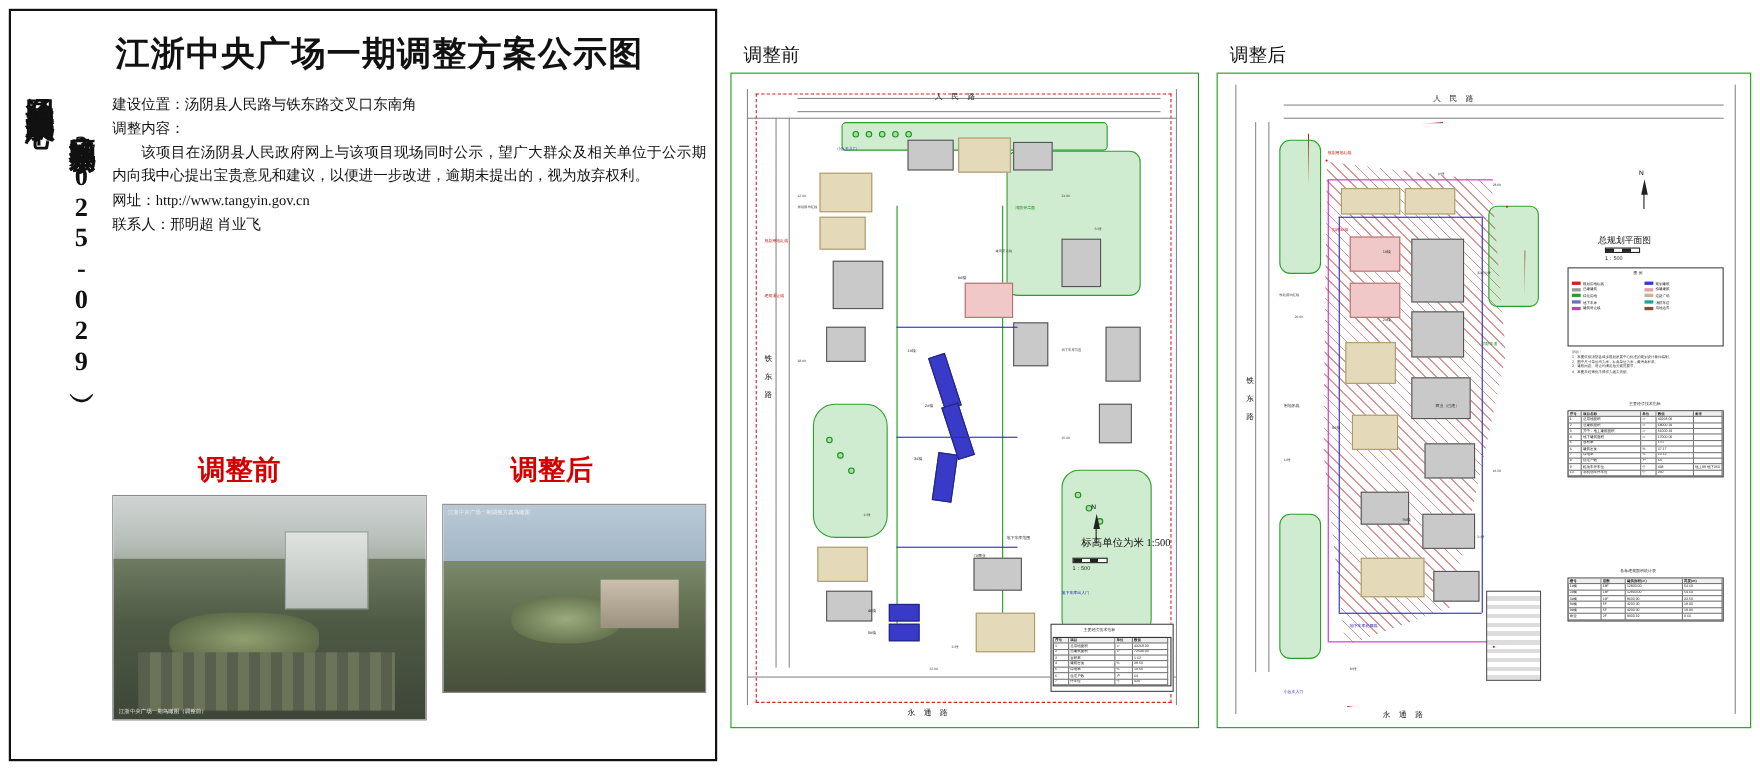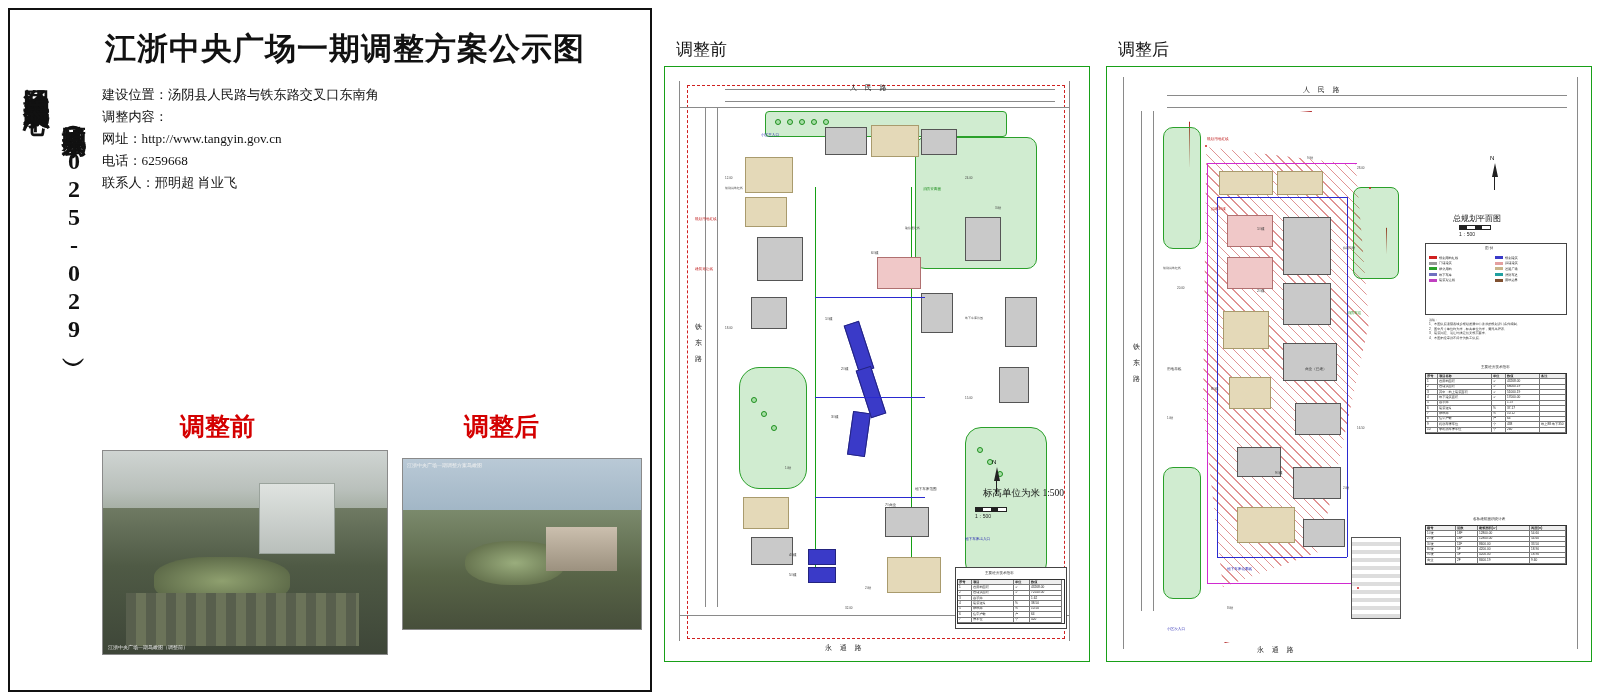--- a/index.html
+++ b/index.html
@@ -359,22 +359,22 @@
     <div class="doc-title">江浙中央广场一期调整方案公示图</div>
 
     <div class="vertical-title">汤阴县城乡规划发展中心</div>
     <div class="vertical-title-2">城区规划公示（2025-029）</div>
 
     <div class="body-text">
       <p>
         <span>建设位置：</span><span>汤阴县人民路与铁东路交叉口东南角</span>
       </p>
       <p>调整内容：</p>
+      <p class="indent2">该项目在汤阴县人民政府网上与该项目现场同时公示，望广大群众及相关单位于公示期内向我中心提出宝贵意见和建议，以便进一步改进，逾期未提出的，视为放弃权利。</p>
       <p>网址：http://www.tangyin.gov.cn</p>
-      <p>电话：6259668</p>
       <p>联系人：邢明超  肖业飞</p>
     </div>
 
     <div class="subhead-row">
       <div class="subhead before">调整前</div>
       <div class="subhead after">调整后</div>
     </div>
 
     <div class="render-box render-before">
       <div class="sky"></div>

